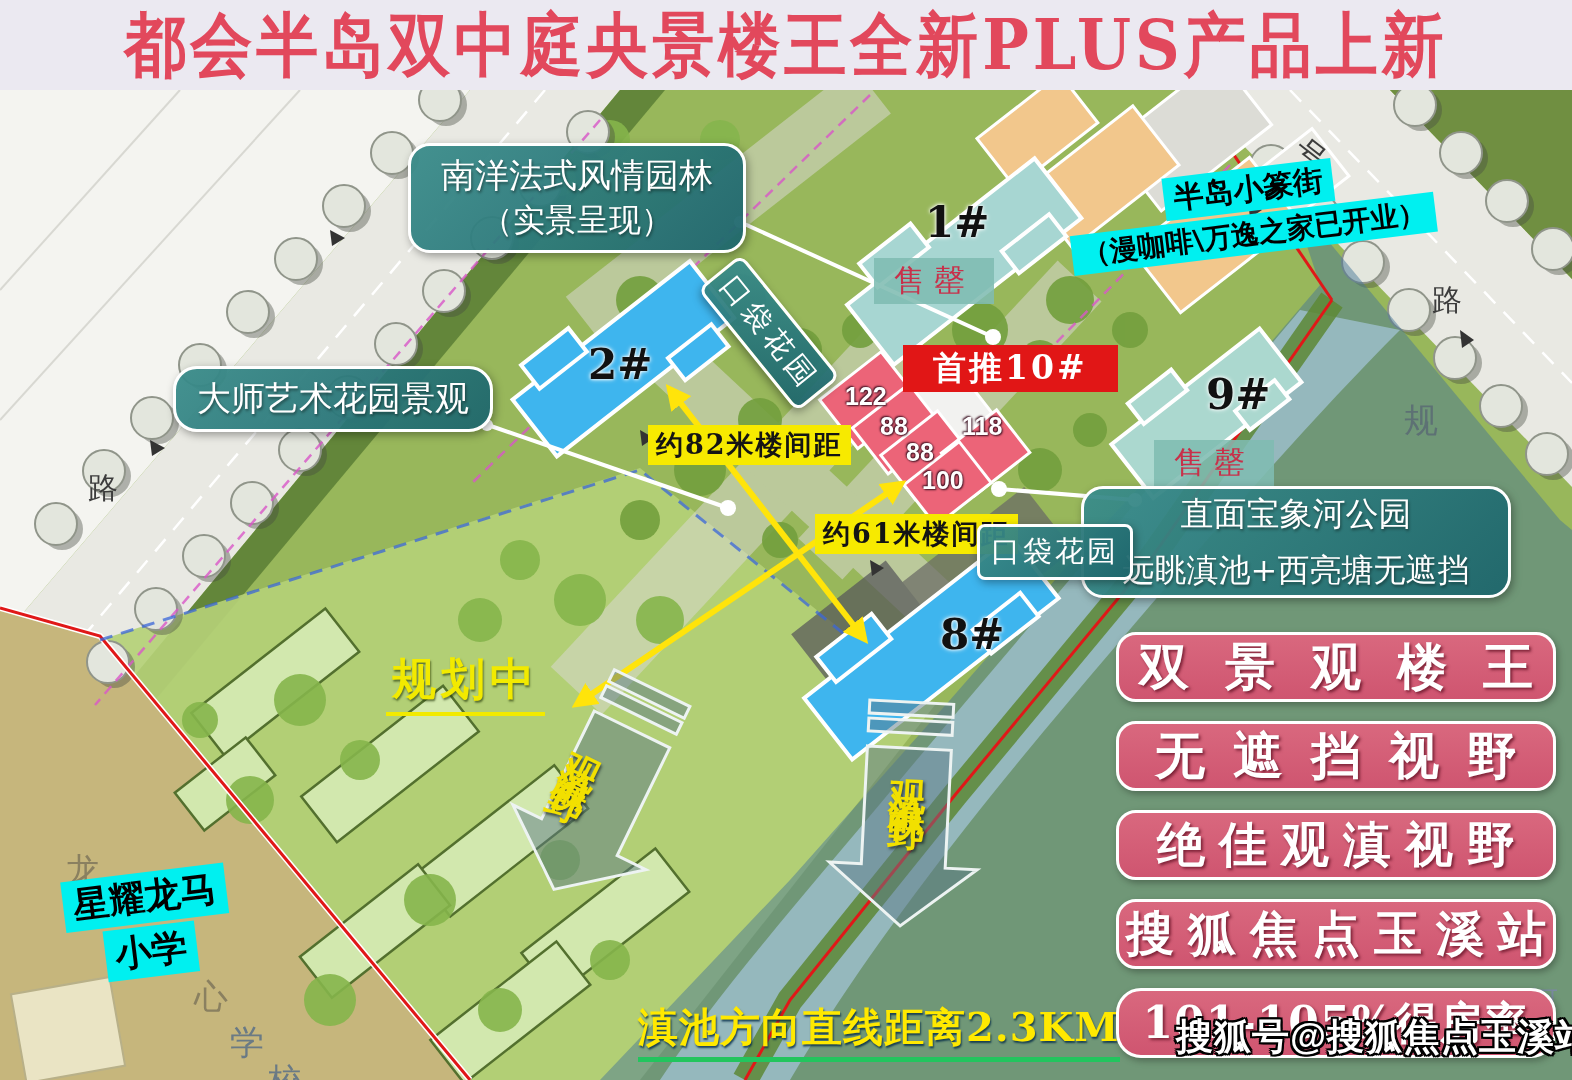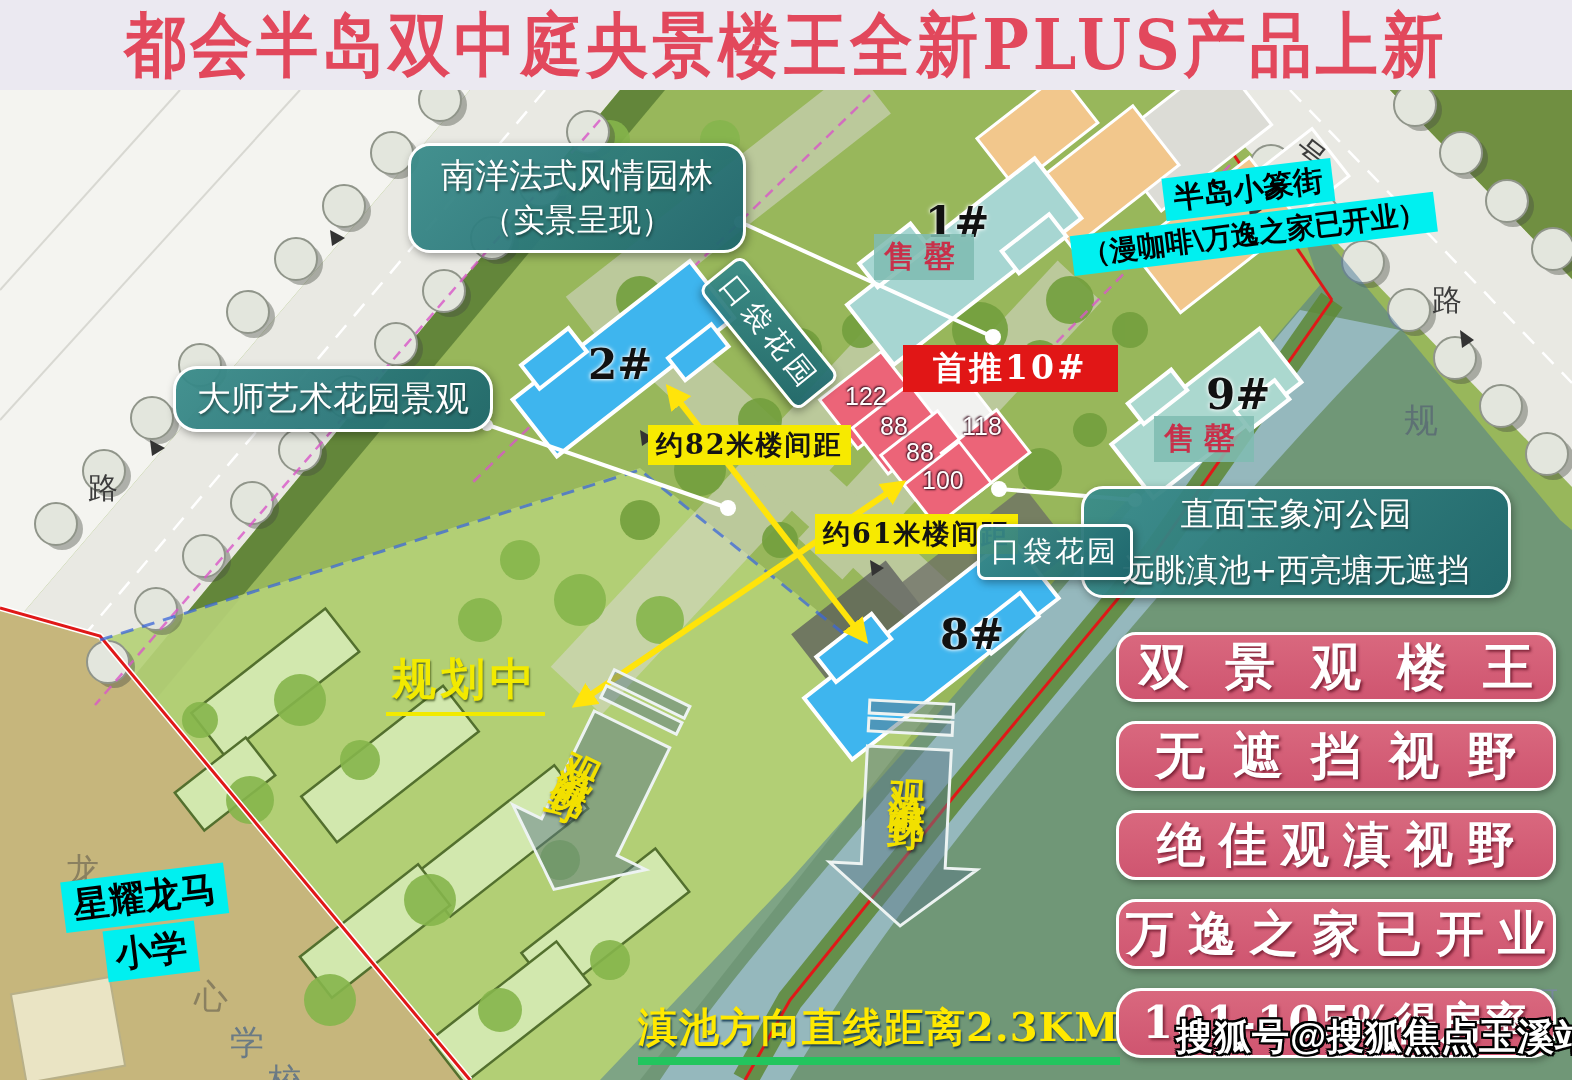--- a/index.html
+++ b/index.html
@@ -44,35 +44,35 @@
   .lbl-first{position:absolute;left:903px;top:345px;background:#e11616;color:#fff;
              font-size:33px;font-weight:bold;padding:1px 30px;letter-spacing:3px;z-index:10;white-space:nowrap;}
   .yellow-tag{position:absolute;background:#f7ea00;color:#141414;font-weight:bold;
               font-size:27px;padding:2px 8px;letter-spacing:2px;z-index:10;white-space:nowrap;}
   .lbl-sp82{left:648px;top:425px;}
   .lbl-sp61{left:815px;top:514px;}
   .lbl-planning{position:absolute;left:386px;top:650px;color:#f2ea00;font-size:44px;font-weight:bold;
                 letter-spacing:5px;border-bottom:4px solid #f2ea00;padding:0 6px 3px 6px;z-index:10;
                 text-shadow:1px 2px 2px rgba(40,60,10,.65);white-space:nowrap;}
   .lbl-distance{position:absolute;left:638px;top:1000px;color:#ffe900;font-size:40px;font-weight:bold;
-                letter-spacing:1px;border-bottom:8px solid #22c55e;padding-bottom:2px;z-index:10;
+                letter-spacing:1px;border-bottom:5px solid #22c55e;padding-bottom:2px;z-index:10;
                 text-shadow:1px 2px 2px rgba(0,40,70,.8);white-space:nowrap;}
   .view-text{position:absolute;writing-mode:vertical-rl;color:#f2e000;font-weight:bold;font-size:37px;
              letter-spacing:12px;text-shadow:2px 2px 3px rgba(30,40,40,.75);z-index:10;}
   .vt-left{left:566px;top:728px;transform:rotate(26deg);}
   .vt-right{left:884px;top:750px;transform:rotate(3deg);}
   
   .bnum{position:absolute;color:#111;font-weight:bold;font-size:42px;z-index:9;
         text-shadow:0 0 5px #fff,0 0 3px #fff;white-space:nowrap;}
   .b1{left:925px;top:198px;} .b2{left:588px;top:340px;}
   .b8{left:940px;top:610px;} .b9{left:1206px;top:370px;}
-  .sold{position:absolute;background:rgba(128,188,178,.88);color:#c8304a;font-weight:bold;
-        font-size:31px;padding:2px 10px;letter-spacing:9px;z-index:9;white-space:nowrap;}
+  .sold{position:absolute;background:rgba(128,188,178,.88);color:#c8304a;font-weight:normal;
+        font-size:31px;padding:2px 20px;letter-spacing:9px;z-index:9;white-space:nowrap;margin-top:24px;}
   .sold1{left:874px;top:234px;} .sold2{left:1154px;top:416px;}
-  .unit{position:absolute;color:#fff;font-weight:normal;font-size:25px;z-index:9;
+  .unit{position:absolute;color:#fff;font-weight:bold;font-size:25px;z-index:9;
         font-family:"Liberation Sans","DejaVu Sans",sans-serif;
         text-shadow:1px 1px 2px #3a1020,-1px -1px 2px #3a1020;white-space:nowrap;}
   .u0{left:845px;top:382px;} .u1{left:880px;top:412px;} .u2{left:906px;top:438px;}
   .u3{left:962px;top:412px;} .u4{left:922px;top:466px;}
   
   .mapchar{position:absolute;color:#3c3c3c;z-index:5;white-space:nowrap;}
   .mc-roadL{left:88px;top:468px;font-size:30px;}
   .mc-roadR{left:1432px;top:280px;font-size:30px;}
   .mc-hao{left:1294px;top:134px;font-size:32px;transform:rotate(38deg);}
   .mc-gui{left:1404px;top:398px;font-size:34px;color:#5a6a74;opacity:.85;}
@@ -419,19 +419,19 @@
   <div class="mapchar mc-s1">心</div>
   <div class="mapchar mc-s2">学</div>
   <div class="mapchar mc-s3">校</div>
   <div class="mapchar mc-r0">象</div>
   <div class="mapchar mc-r1">河</div>
 
   <div class="pills">
     <div class="pill pill-a">双景观楼王</div>
     <div class="pill pill-b">无遮挡视野</div>
     <div class="pill pill-c">绝佳观滇视野</div>
-    <div class="pill pill-c">万逸之家已开业</div>
+    <div class="pill pill-c">搜狐焦点玉溪站</div>
     <div class="pill pill-d">101-105%得房率</div>
   </div>
 
   <div class="watermark">搜狐号@搜狐焦点玉溪站</div>
 
 </div>
 
 </body></html>

